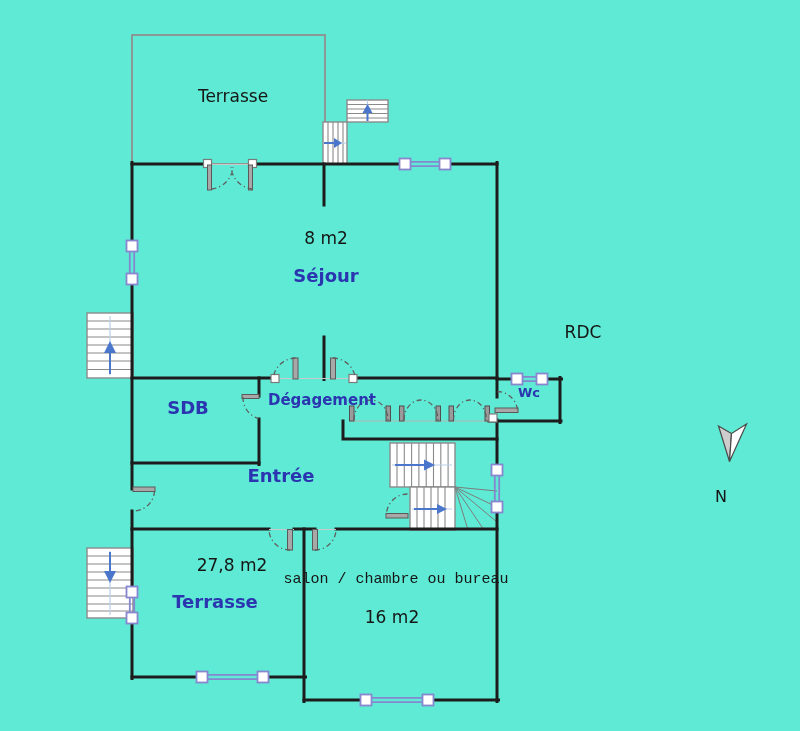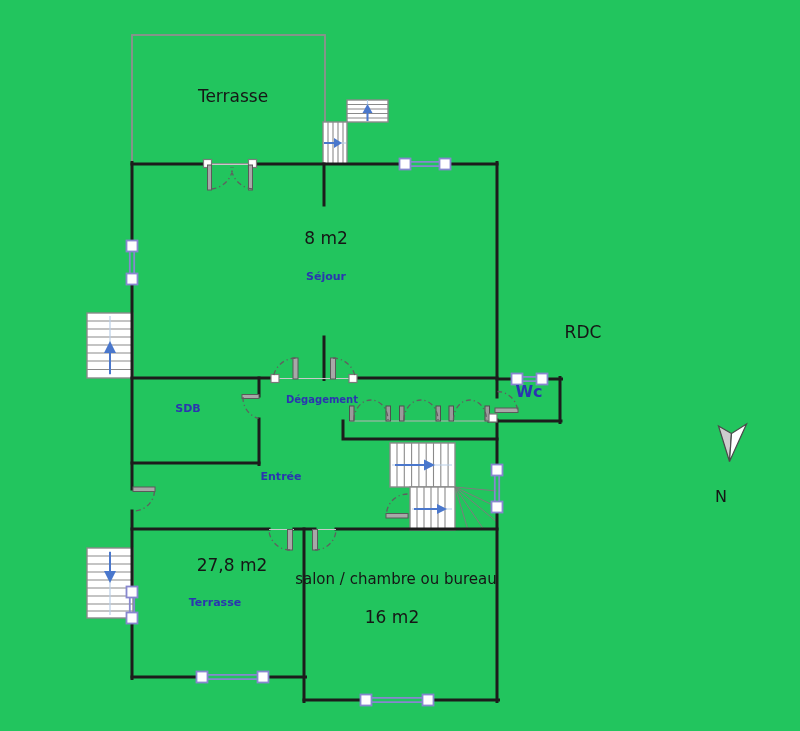--- a/index.html
+++ b/index.html
@@ -1,16 +1,16 @@
 <!DOCTYPE html>
 <html style="--wall: #1c1c1c; --room-label: #2b35b0; --area-label: #161616; --window: #8787cf; --arrow: #4a77cc; --stair: #8a8a8a; --guide: #b9cfe8; --terrace: #8f8f8f;"><head>
 <meta charset="utf-8">
 <style>
   html,body{margin:0;padding:0;background:#ffffff;}
-  #stage{position:relative;width:800px;height:731px;background:#22c55e;overflow:hidden;
+  #stage{position:relative;width:800px;height:731px;background:#5eead4;overflow:hidden;
          font-family:"DejaVu Sans",sans-serif;}
   #plan-svg{position:absolute;left:0;top:0;}
 
   
   .wall{stroke:var(--wall,#1c1c1c);stroke-width:3;fill:none;stroke-linecap:square;}
   .thin{stroke:#c9c9c9;stroke-width:1;fill:none;}
   .terrace{stroke:var(--terrace,#8f8f8f);stroke-width:1.8;fill:none;}
   .stairbox{stroke:var(--stair,#8a8a8a);stroke-width:1.4;fill:#ffffff;}
   .stairline{stroke:var(--stair,#8a8a8a);stroke-width:1.1;fill:none;}
   .fan{stroke:#7d7d7d;stroke-width:1;fill:none;}
@@ -21,24 +21,24 @@
   .win-line{stroke:var(--window,#8787cf);stroke-width:1.8;fill:none;}
   .leaf{fill:#a8a8a8;stroke:#5a5a5a;stroke-width:1;}
   .post{fill:#ffffff;stroke:#7a7a7a;stroke-width:1.2;}
   .gpost{fill:#9b9b9b;stroke:#4f4f4f;stroke-width:1;}
   .arc{stroke:#5f5f5f;stroke-width:1.3;fill:none;stroke-dasharray:5 3 1.2 3;}
   .compass{stroke:#4a4a4a;stroke-width:1.2;}
 
   
   .lbl{position:absolute;transform:translate(-50%,-50%);white-space:nowrap;line-height:1;}
   .black{color:var(--area-label,#161616);font-size:17px;}
-  .navy{color:var(--room-label,#2b35b0);font-weight:bold;font-size:11px;}
-  .salon-size{font-size:15px;}
-  .small-navy{font-size:16px;text-align:right;}
-  .deg{font-size:10px;}
+  .navy{color:var(--room-label,#2b35b0);font-weight:bold;font-size:18px;}
+  .salon-size{font-size:15px;font-family:Liberation Mono, monospace;}
+  .small-navy{font-size:13px;text-align:right;}
+  .deg{font-size:15px;}
   .n-lbl{font-size:16px;}
 </style>
 </head>
 <body>
 
 <div id="stage">
 
   <svg id="plan-svg" width="800" height="731" viewBox="0 0 800 731">
 
     <g>

